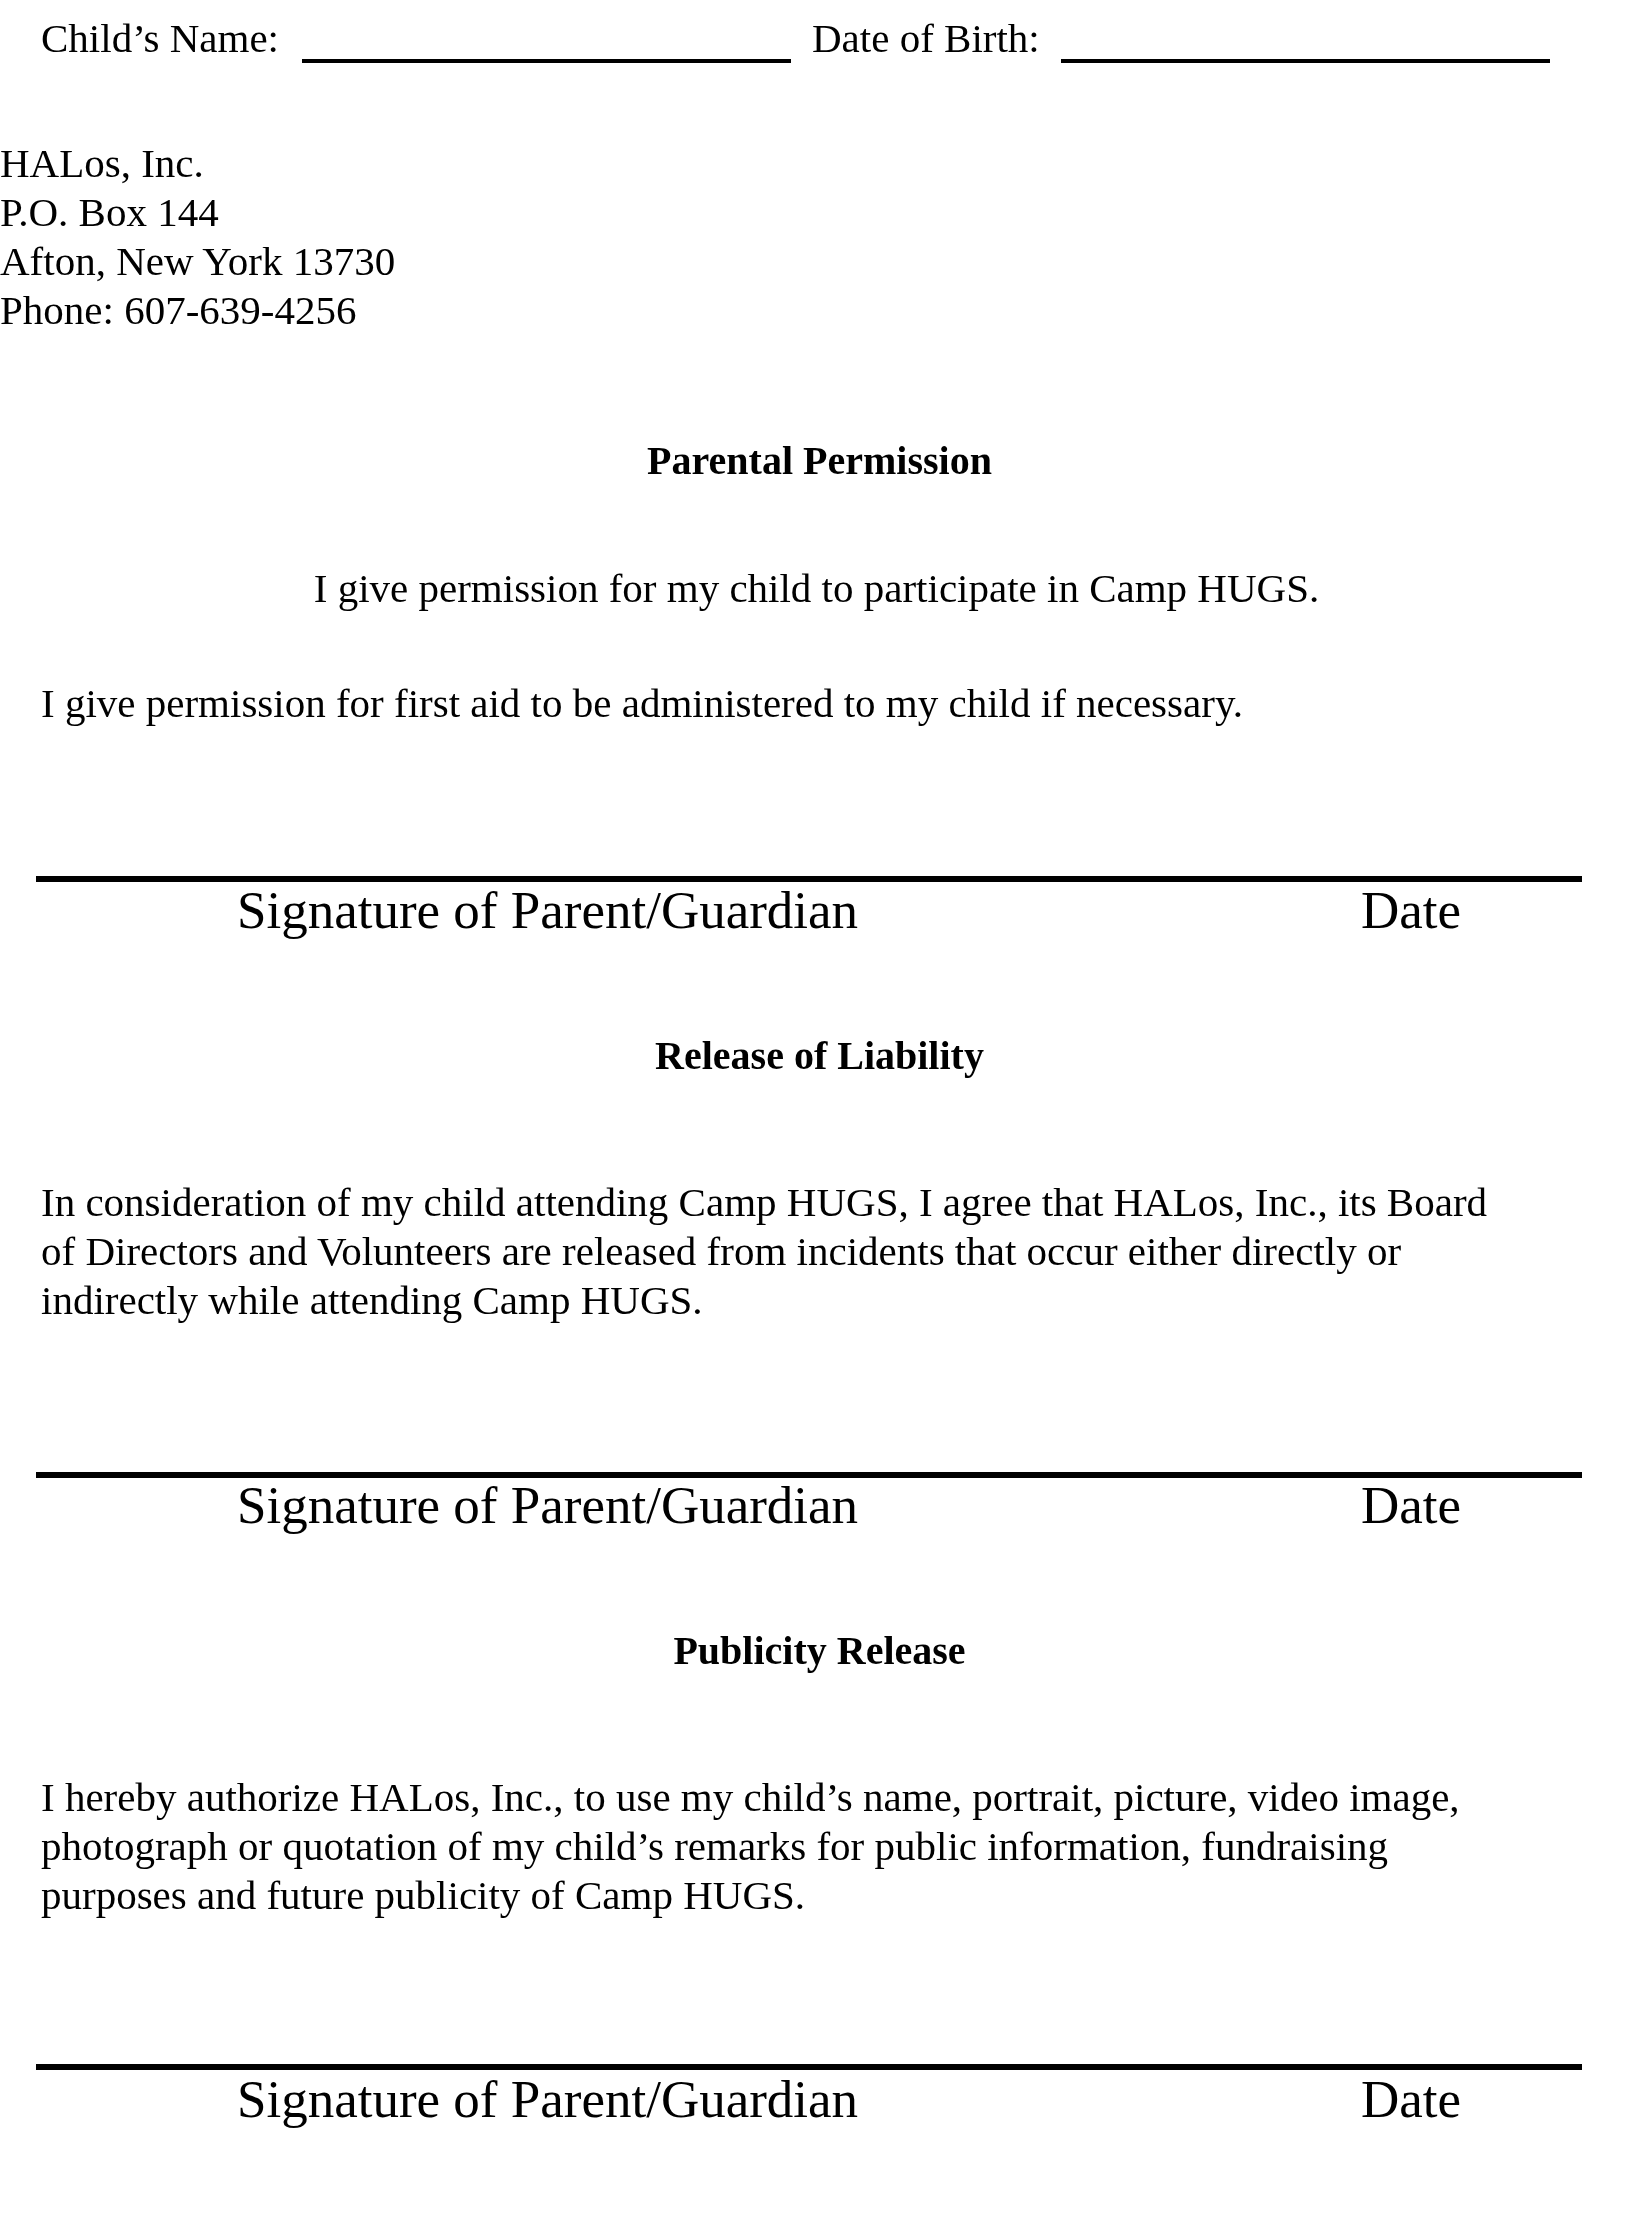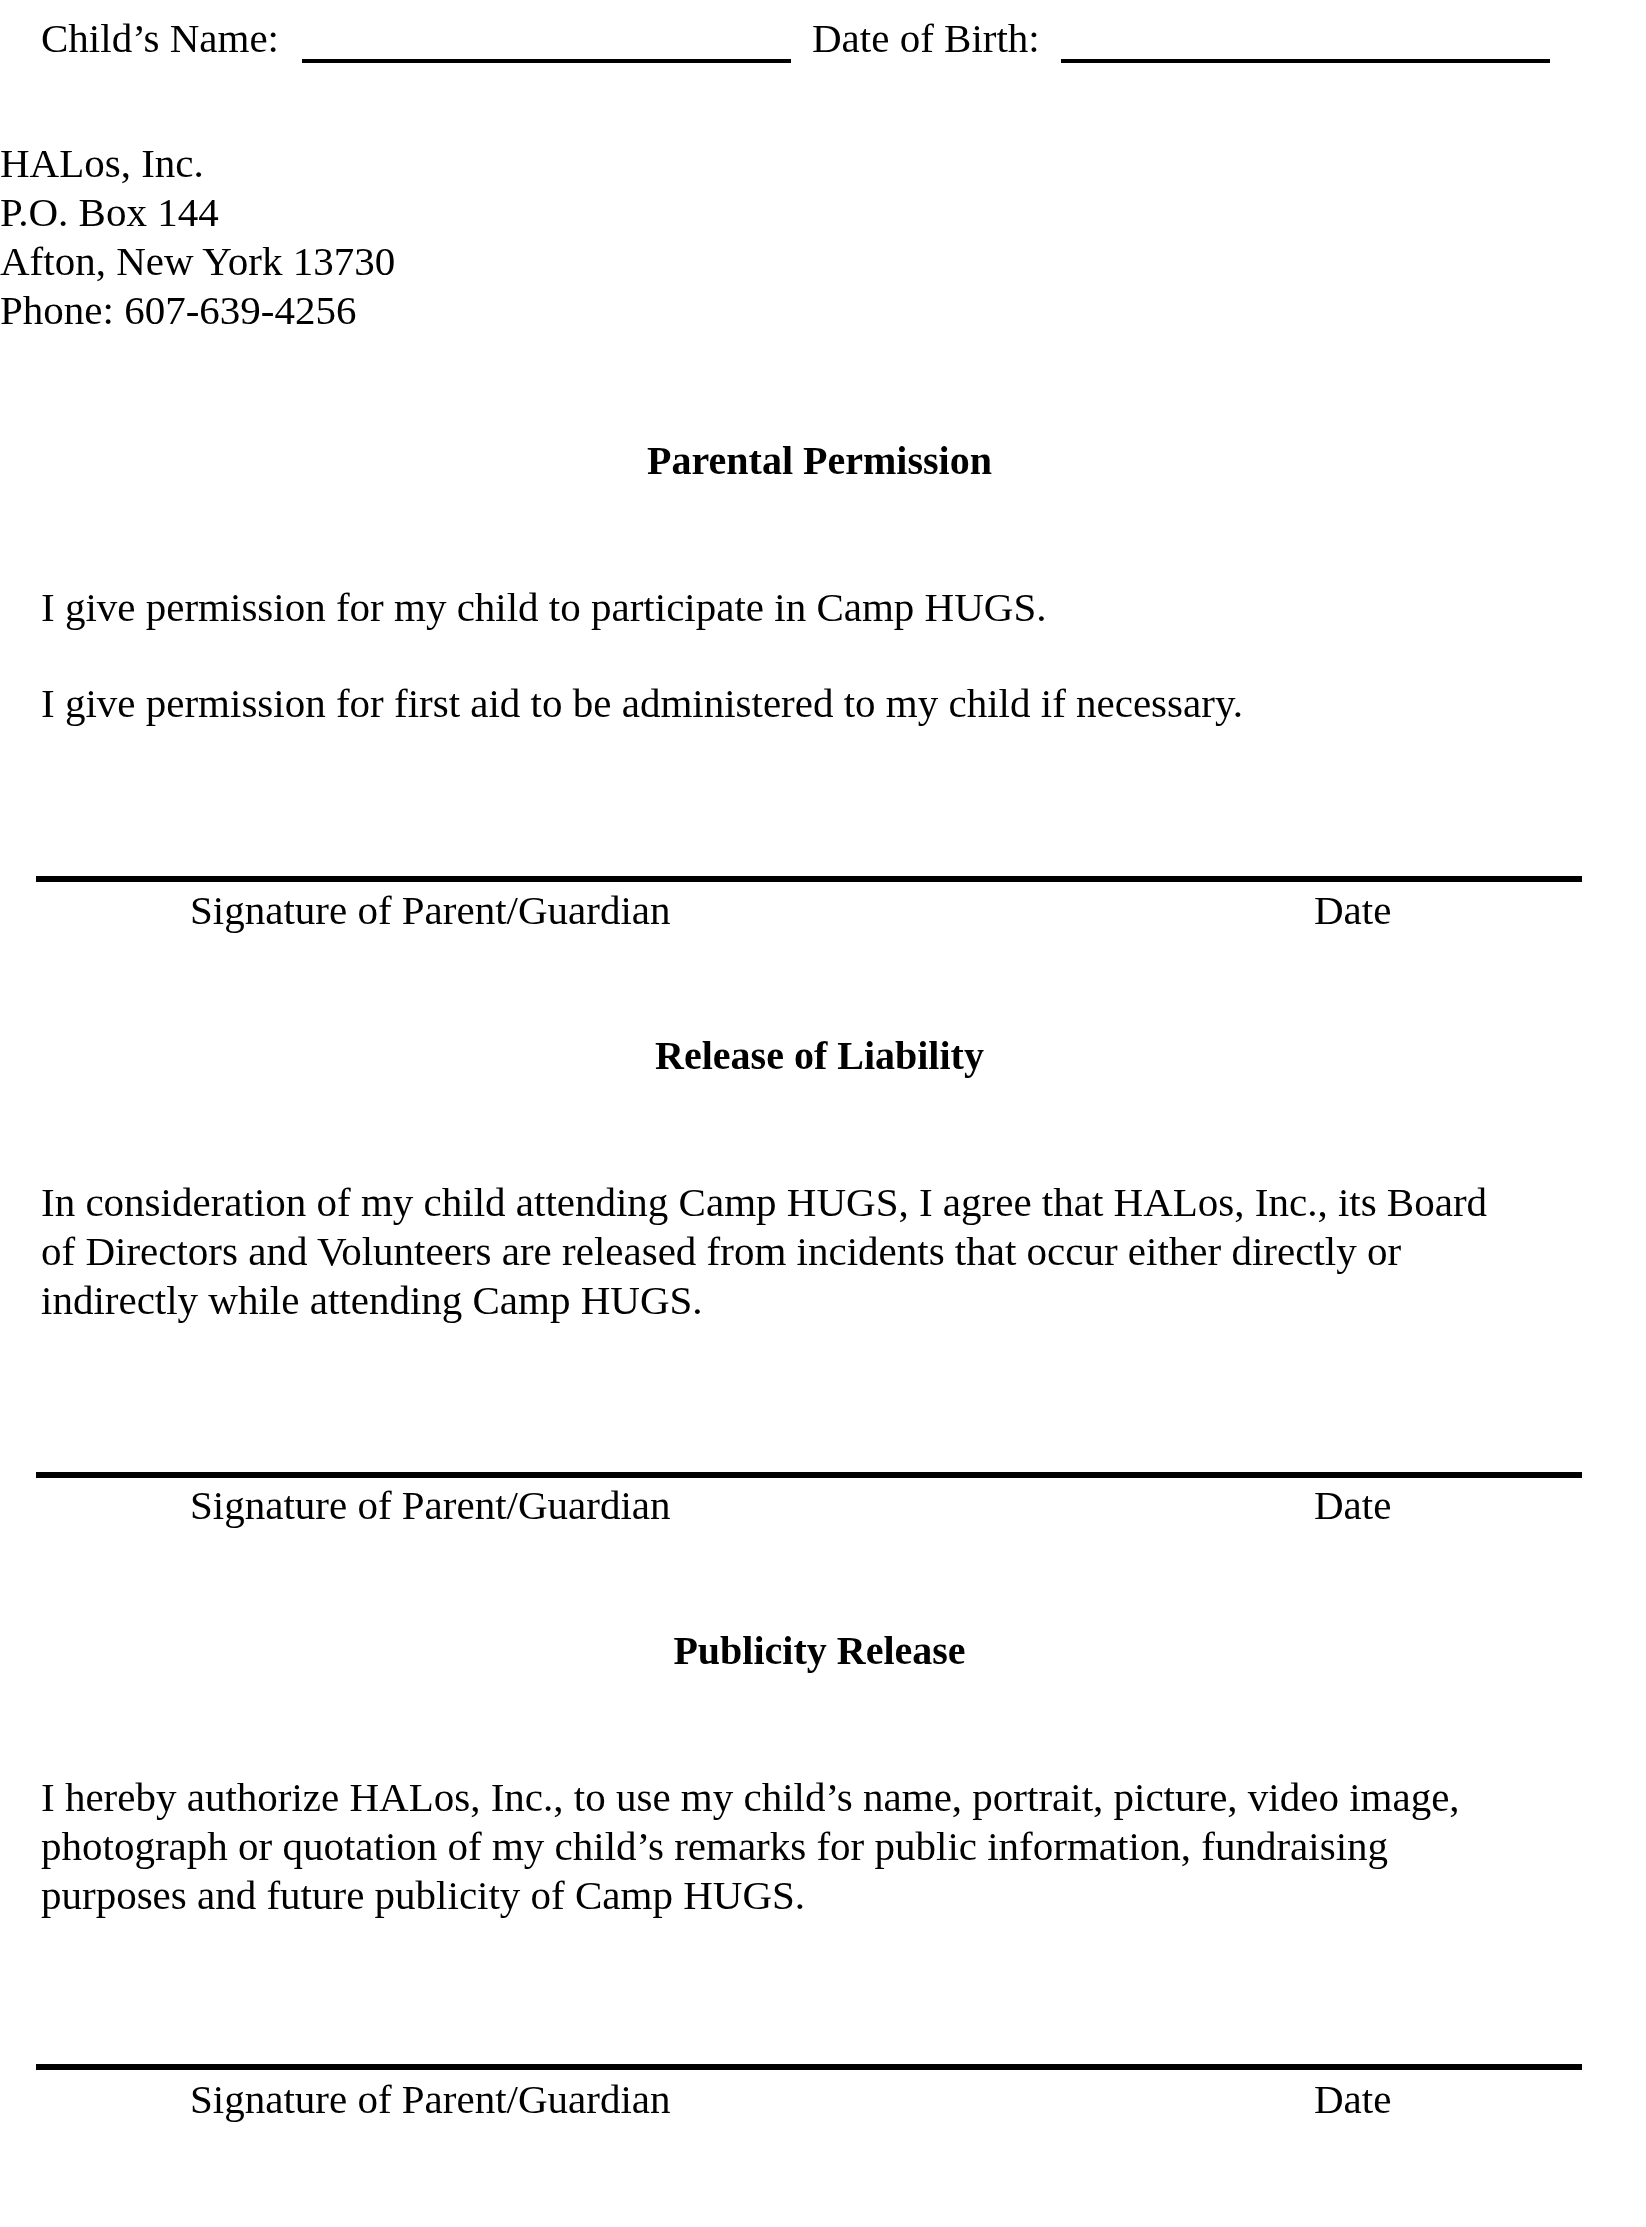--- a/index.html
+++ b/index.html
@@ -67,23 +67,24 @@
 
   .sig-rule {
     position: absolute;
     left: 36px;
     width: 1546px;
     height: 5.5px;
     background: #000;
   }
   .sig-label {
     position: absolute;
-    font-size: 41px;
+    font-size: 53px;
     line-height: 47px;
     white-space: nowrap;
+    margin-left: 47px;
   }
 </style>
 </head>
 <body>
 
 <div class="top-row">
   <span>Child’s Name:</span>
 </div>
 <div class="fill-line" style="left:302px; top:59px; width:489px;">
   <span></span>
@@ -95,21 +96,21 @@
 
 <div class="letterhead">
   <div>HALos, Inc.</div>
   <div>P.O. Box 144</div>
   <div>Afton, New York 13730</div>
   <div>Phone: 607-639-4256</div>
 </div>
 
 <div class="section-title" style="top:437px;">Parental Permission</div>
 
-<div class="para" style="top:583px;">
+<div class="para" style="top:564px;text-align:center;">
   <div class="line">I give permission for my child to participate in Camp HUGS.</div>
 </div>
 <div class="para" style="top:679px;">
   <div class="line">I give permission for first aid to be administered to my child if necessary.</div>
 </div>
 
 <div class="sig-rule" style="top:876px;"></div>
 <div class="sig-label" style="left:190px; top:887px;">Signature of Parent/Guardian</div>
 <div class="sig-label" style="left:1314px; top:887px;">Date</div>
 

